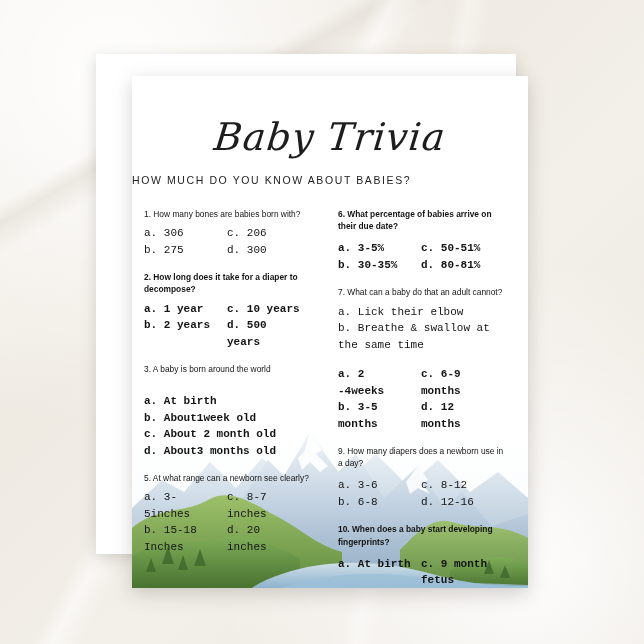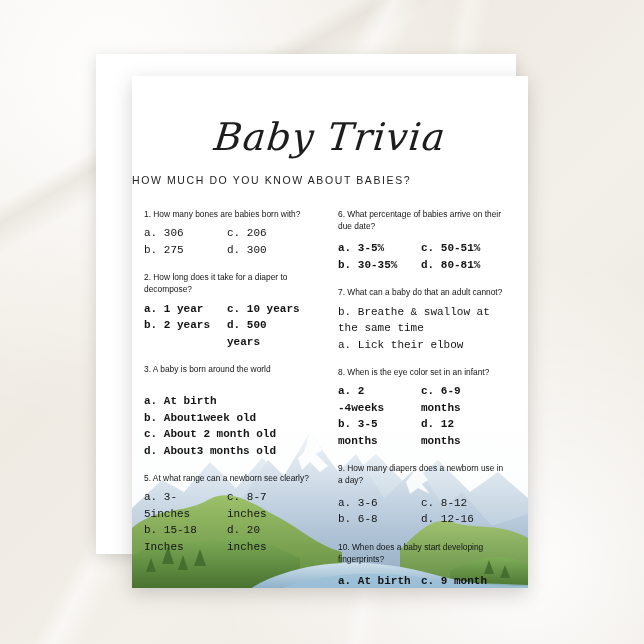--- a/index.html
+++ b/index.html
@@ -110,21 +110,21 @@
 
   .q {
     margin-bottom: 13px;
   }
   .q-text {
     font-size: 8.4px;
     line-height: 1.45;
     color: #141414;
     margin: 0 0 5px 0;
   }
-  .q.bold .q-text { font-weight: normal; }
+  .q.bold .q-text { font-weight: bold; }
   .answers {
     display: flex;
     flex-wrap: wrap;
   }
   .ans {
     font-size: 11px;
     line-height: 1.5;
     color: #141414;
     width: 50%;
     box-sizing: border-box;
@@ -267,27 +267,26 @@
               <span class="ans">a. 3-5%</span>
               <span class="ans">c. 50-51%</span>
               <span class="ans">b. 30-35%</span>
               <span class="ans">d. 80-81%</span>
             </div>
           </div>
 
           <div class="q">
             <p class="q-text">7. What can a baby do that an adult cannot?</p>
             <div class="answers stacked">
+              <span class="ans">a. Lick their elbow</span>
               <span class="ans">b. Breathe  &amp; swallow at the same time</span>
-              <span class="ans">a. Lick their elbow</span>
-            </div>
-          </div>
-
-          <div class="q bold">
-            <p class="q-text">8. When is the eye color set in an infant?</p>
+            </div>
+          </div>
+
+          <div class="q bold">
             <div class="answers">
               <span class="ans">a. 2 -4weeks</span>
               <span class="ans">c. 6-9 months</span>
               <span class="ans">b. 3-5 months</span>
               <span class="ans">d. 12 months</span>
             </div>
           </div>
 
           <div class="q">
             <p class="q-text">9. How many diapers does a newborn use in a day?</p>

